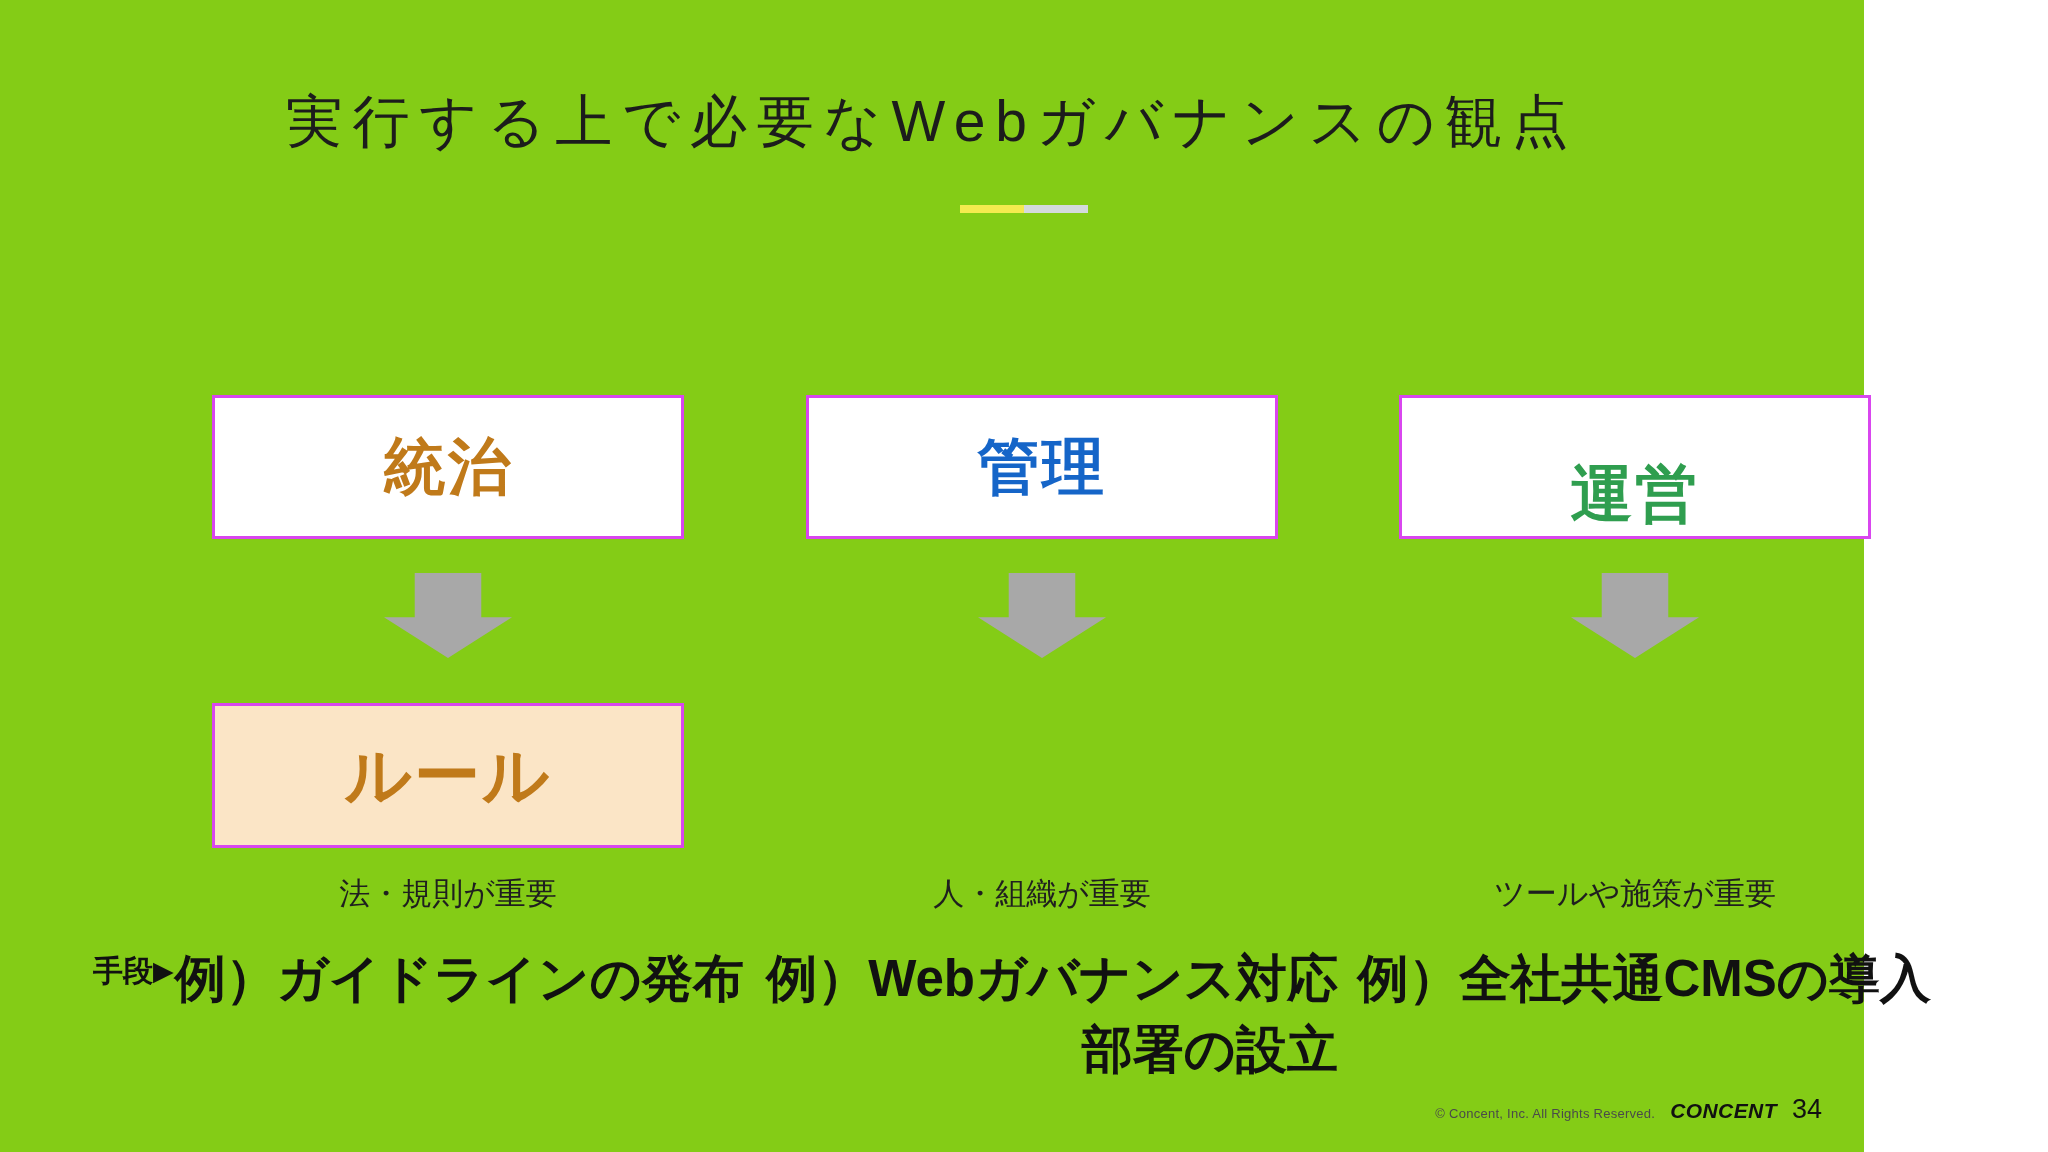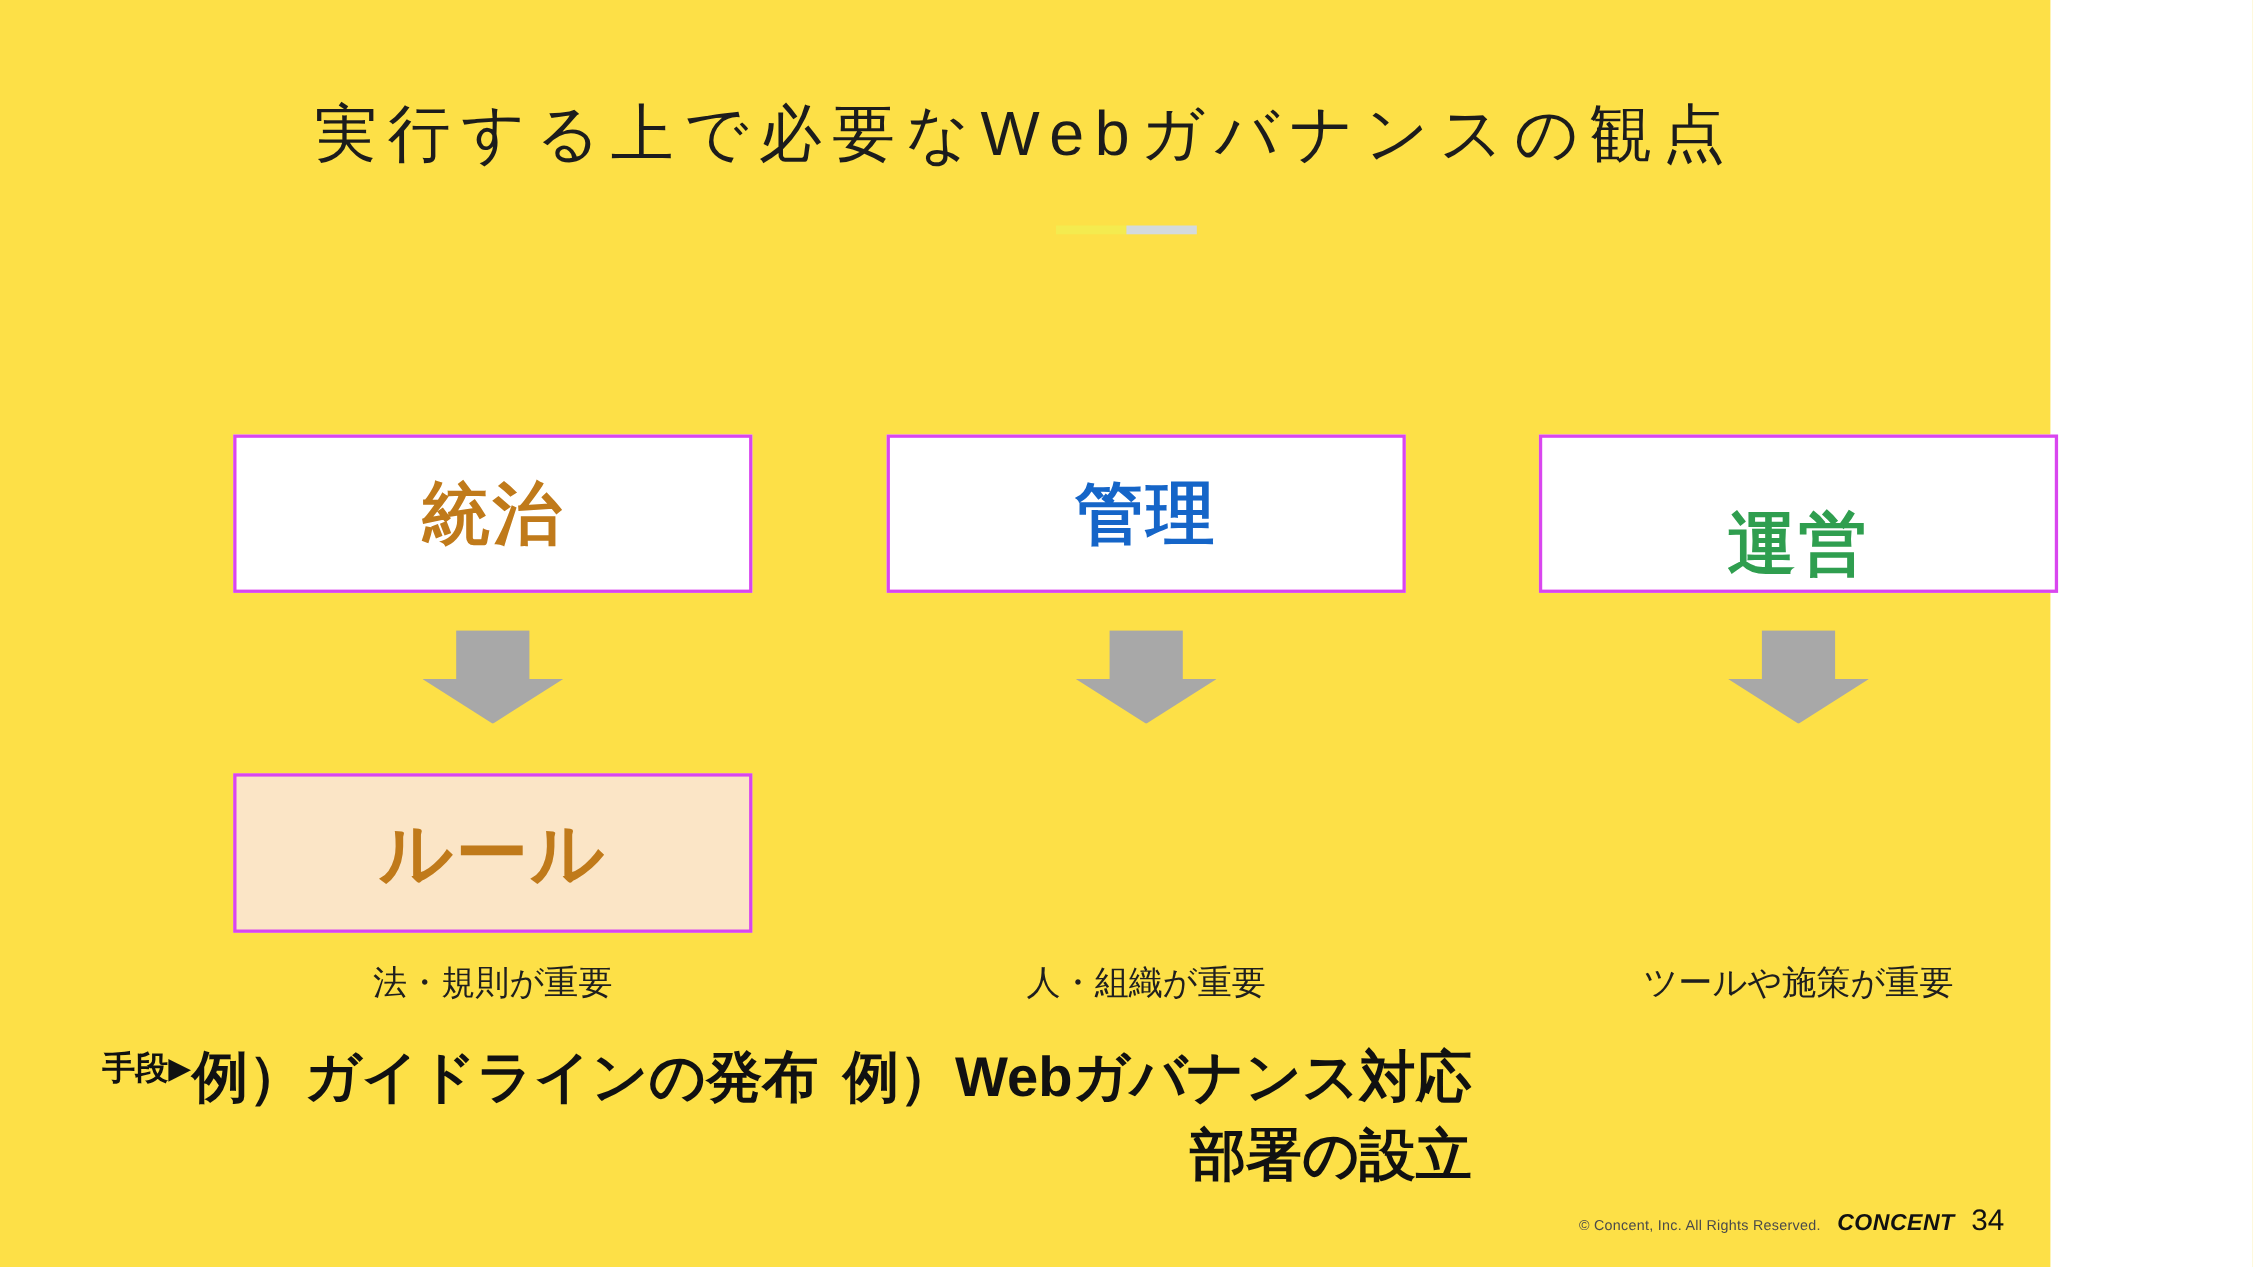--- a/index.html
+++ b/index.html
@@ -6,21 +6,21 @@
   body {
     width: 2048px; height: 1152px;
     background: #ffffff;
     font-family: "Liberation Sans", "DejaVu Sans", sans-serif;
     color: #1b1b1b;
     overflow: hidden;
   }
   .slide {
     position: relative;
     width: 1864px; height: 1152px;
-    background: #fde047;
+    background: #84cc16;
   }
 
   
   .title {
     position: absolute;
     top: 84px; left: 0; right: 0;
     margin: 0;
     text-align: center;
     font-size: 57px;
     font-weight: 300;
@@ -179,20 +179,24 @@
       <span class="line">部署の設立</span>
     </div>
   </section>
 
   <section class="column col-2">
     <div class="box box-top" style="color: rgb(47, 158, 79); align-items: flex-end;">
       <span>運営</span>
     </div>
     <div class="down-arrow" style="background-color: rgb(168, 168, 168);"></div>
     <p class="caption">ツールや施策が重要</p>
+    <div class="example">
+      <span class="line">例）全社共通CMSの導入</span>
+
+    </div>
   </section>
 
   <div class="means">
     <span>手段</span>
     <span class="tri">▶</span>
   </div>
 
   <div class="footer">
     <span class="copyright">© Concent, Inc. All Rights Reserved.</span>
     <span class="logo">CONCENT</span>

